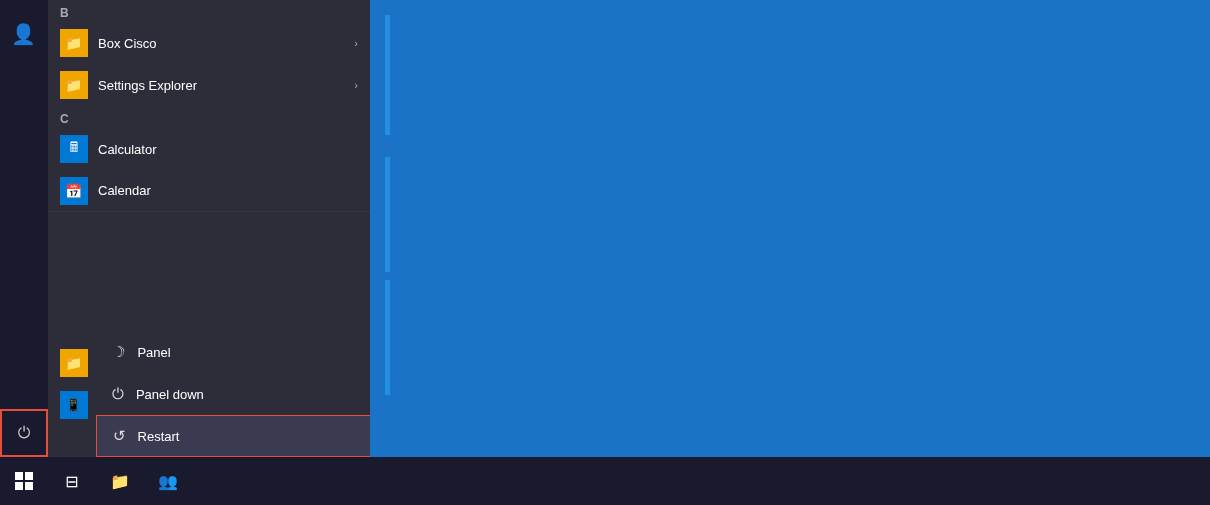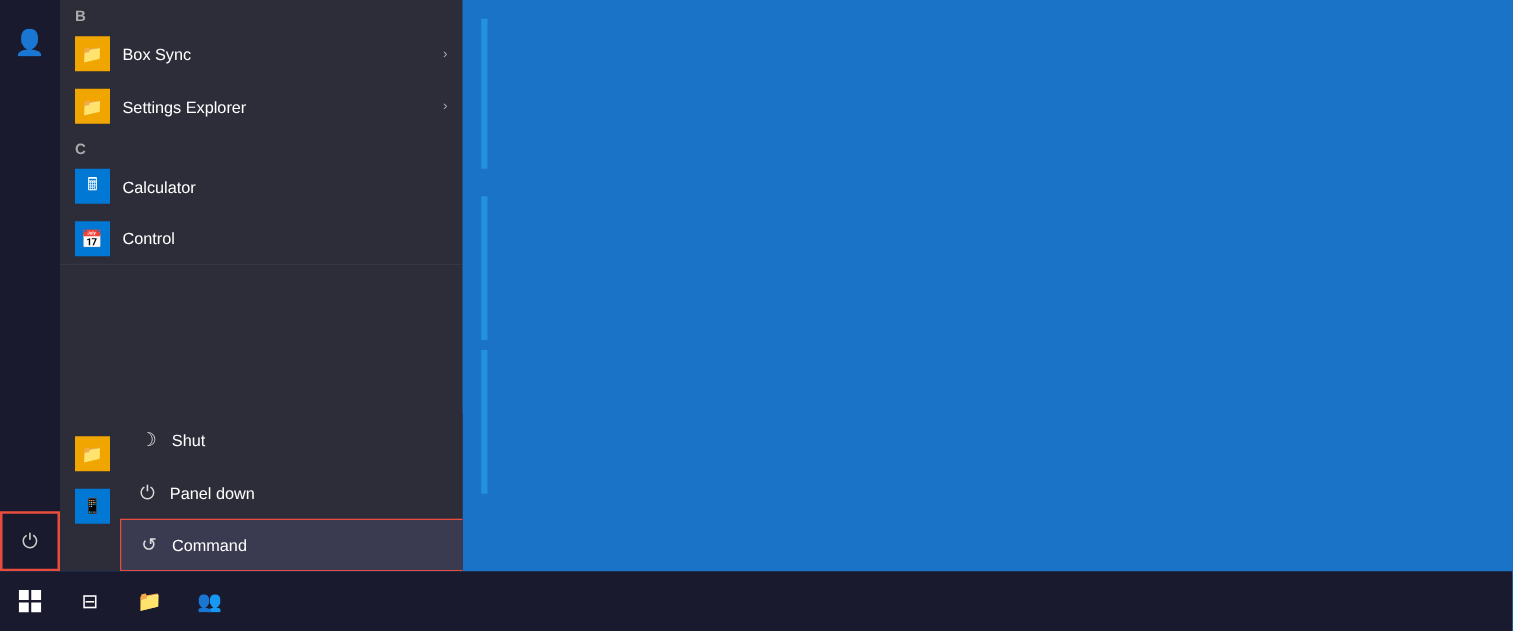--- a/index.html
+++ b/index.html
@@ -310,21 +310,21 @@
     </div>
   </div>
 
   <div class="app-list">
     <div class="section-letter">B</div>
 
     <div class="app-item">
       <div class="app-icon" style="background:#f0a500;">
         <span>📁</span>
       </div>
-      <span>Box Sync</span>
+      <span>Box Cisco</span>
       <span class="chevron">›</span>
     </div>
 
     <div class="app-item">
       <div class="app-icon" style="background:#f0a500;">
         <span>📁</span>
       </div>
       <span>Settings Explorer</span>
       <span class="chevron">›</span>
     </div>
@@ -335,35 +335,35 @@
       <div class="app-icon calc">
         <span>🖩</span>
       </div>
       <span>Calculator</span>
     </div>
 
     <div class="app-item" style="border-bottom: 1px solid rgba(255,255,255,0.05);">
       <div class="app-icon cal">
         <span>📅</span>
       </div>
-      <span>Control</span>
+      <span>Calendar</span>
     </div>
 
     <div class="power-menu">
       <div class="power-menu-item">
         <span class="power-icon">☽</span>
-        <span>Shut</span>
+        <span>Panel</span>
       </div>
       <div class="power-menu-item">
         <span class="power-icon">⏻</span>
         <span>Panel down</span>
       </div>
       <div class="power-menu-item restart-active" style="border: 1px solid #e74c3c; background: #3a3a50;">
         <span class="power-icon">↺</span>
-        <span>Command</span>
+        <span>Restart</span>
       </div>
     </div>
 
     <div style="margin-top: 130px;">
       <div class="app-item">
         <div class="app-icon cisco">
           <span>📁</span>
         </div>
         <span>Cisco</span>
         <span class="chevron">›</span>

